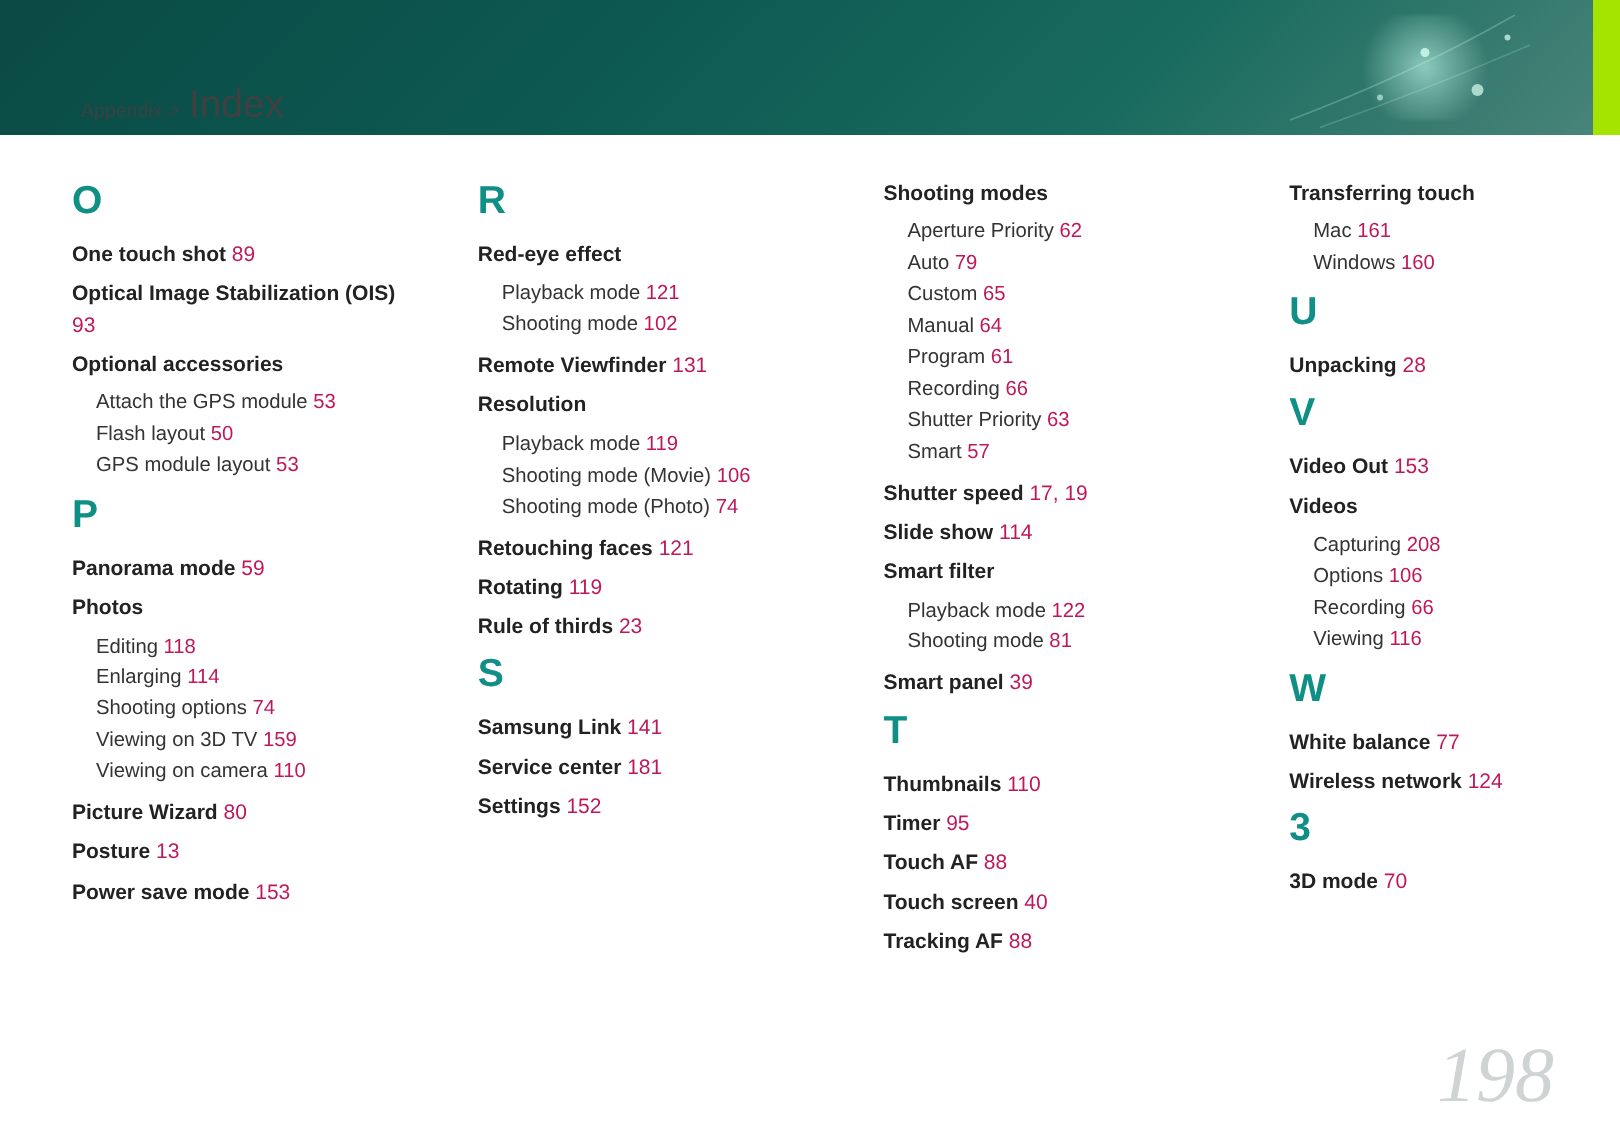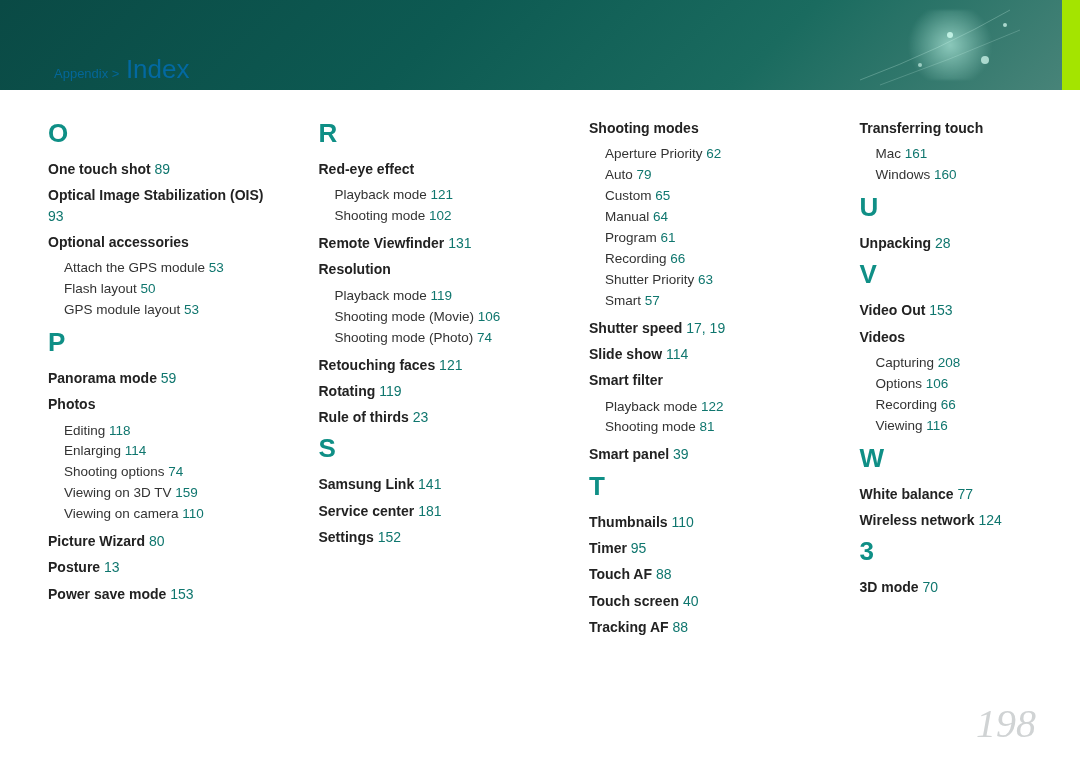--- a/index.html
+++ b/index.html
@@ -8,31 +8,31 @@
     position: absolute; top: 0; left: 0; width: 1080px; height: 90px;
     background: linear-gradient(135deg, #0a4a45 0%, #0d5a52 40%, #1a6b5f 70%, #4a857a 100%);
   }
   .header-art::after {
     content: ""; position: absolute; right: 30px; top: 10px; width: 200px; height: 70px;
     background: radial-gradient(circle at 50% 50%, rgba(200,255,240,0.6) 0%, rgba(200,255,240,0) 40%);
     filter: blur(1px);
   }
   .header-art-accent { position:absolute; top:0; right:0; width:18px; height:90px; background:#a4e400; }
   .header-art svg { position:absolute; top:0; right:20px; height:90px; }
-  .breadcrumb { position: absolute; top: 54px; left: 54px; color: #0369a1; z-index: 2; }
+  .breadcrumb { position: absolute; top: 54px; left: 54px; color: #404040; z-index: 2; }
   .breadcrumb .bc-prefix { font-size: 13px; font-weight: 400; opacity: .9; }
   .breadcrumb .bc-title { font-size: 26px; font-weight: 300; margin-left: 2px; }
   .page-content { position: absolute; top: 112px; left: 48px; right: 0; display: flex; gap: 50px; }
   .col { width: 232px; }
   .letter { color: #0f8f86; font-size: 26px; font-weight: 700; margin: 6px 0 10px; }
   .section-label { font-size: 14px; font-weight: 700; margin: 6px 0; line-height: 1.45; }
   .sub-list { margin: 2px 0 6px 16px; }
   .sub-item { font-size: 13.5px; font-weight: 400; line-height: 1.55; color: #333; }
-  .pg { font-weight: 400; color: #0f766e; }
-  .page-num { position: absolute; bottom: 18px; right: 44px; font-size: 40px; font-style: italic; color: #d0d3d4; font-family: Georgia, "Times New Roman", serif; }
+  .pg { font-weight: 400; color: #be185d; }
+  .page-num { position: absolute; bottom: 18px; right: 44px; font-size: 52px; font-style: italic; color: #d0d3d4; font-family: Georgia, "Times New Roman", serif; }
   .block { margin-bottom: 4px; }
 </style>
 </head>
 <body>
 
 <div class="header-art">
   <svg viewBox="0 0 260 90">
     <circle cx="150" cy="35" r="3" fill="rgba(220,255,245,0.8)"></circle>
     <circle cx="185" cy="60" r="4" fill="rgba(220,255,245,0.7)"></circle>
     <circle cx="120" cy="65" r="2" fill="rgba(220,255,245,0.6)"></circle>

